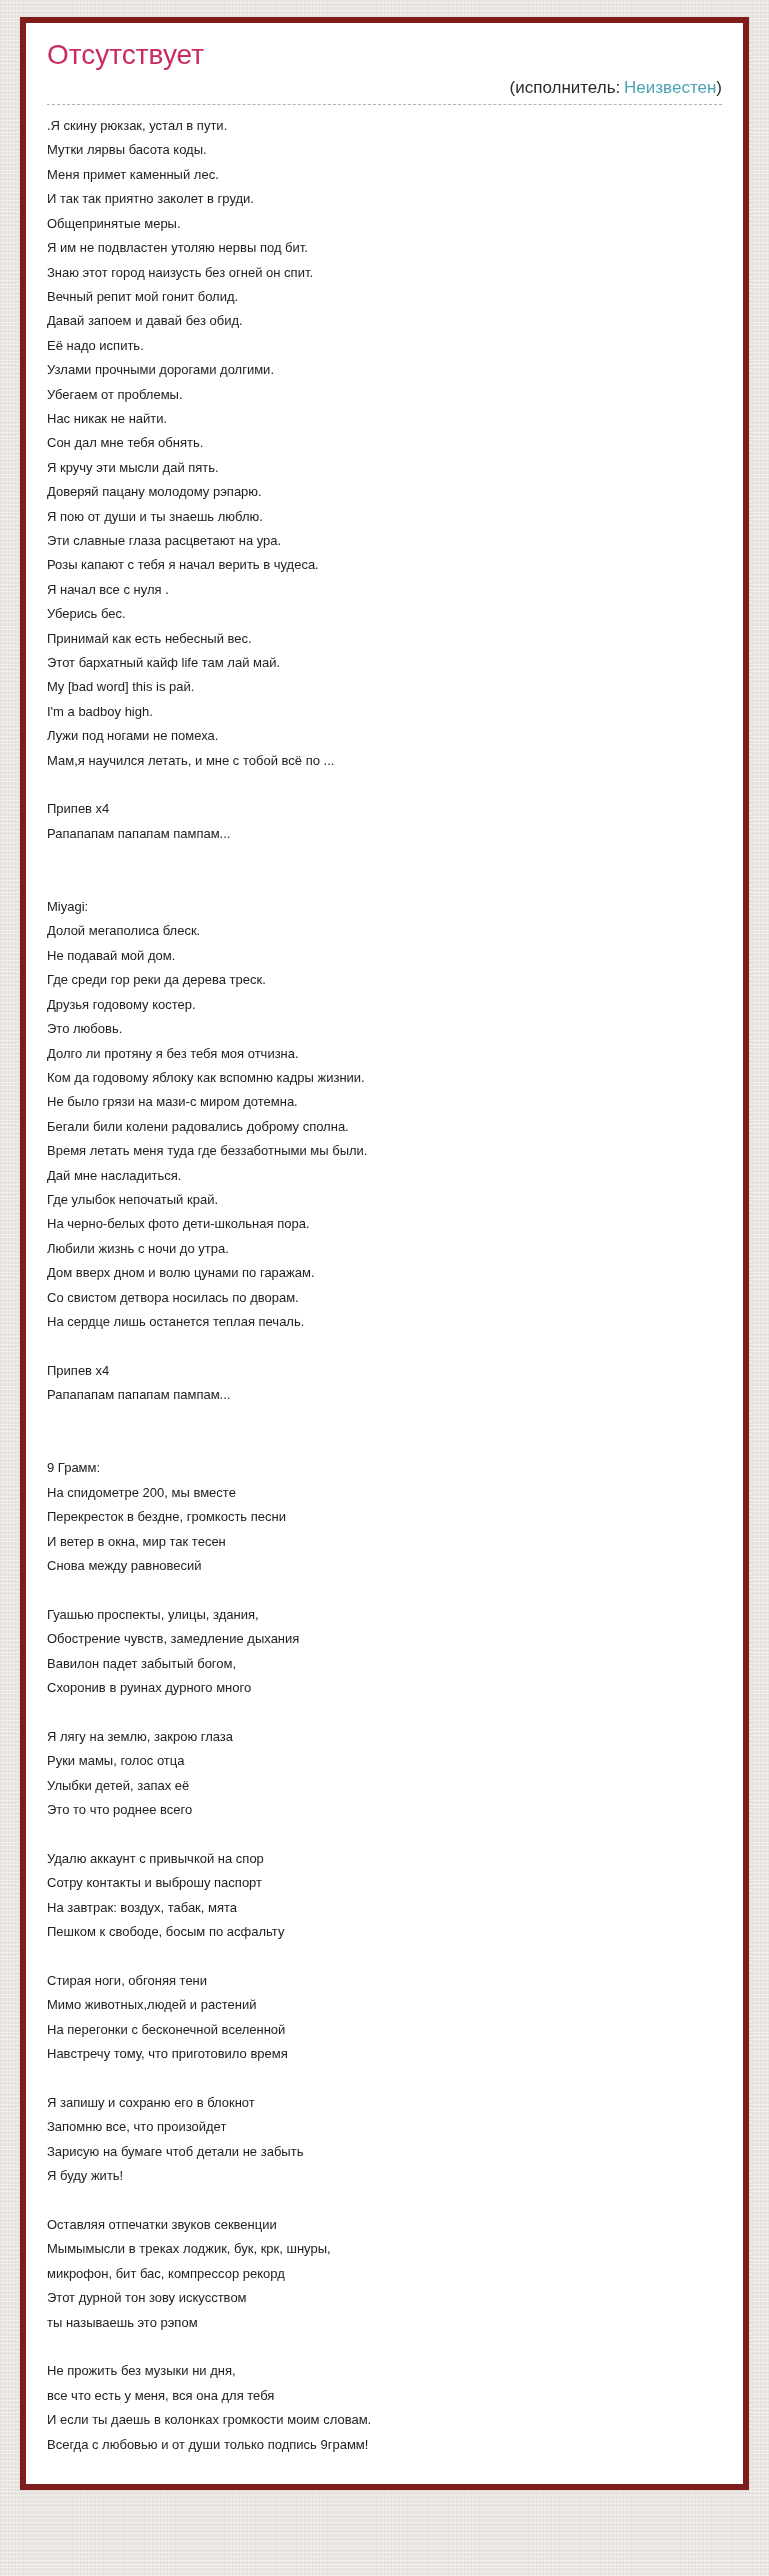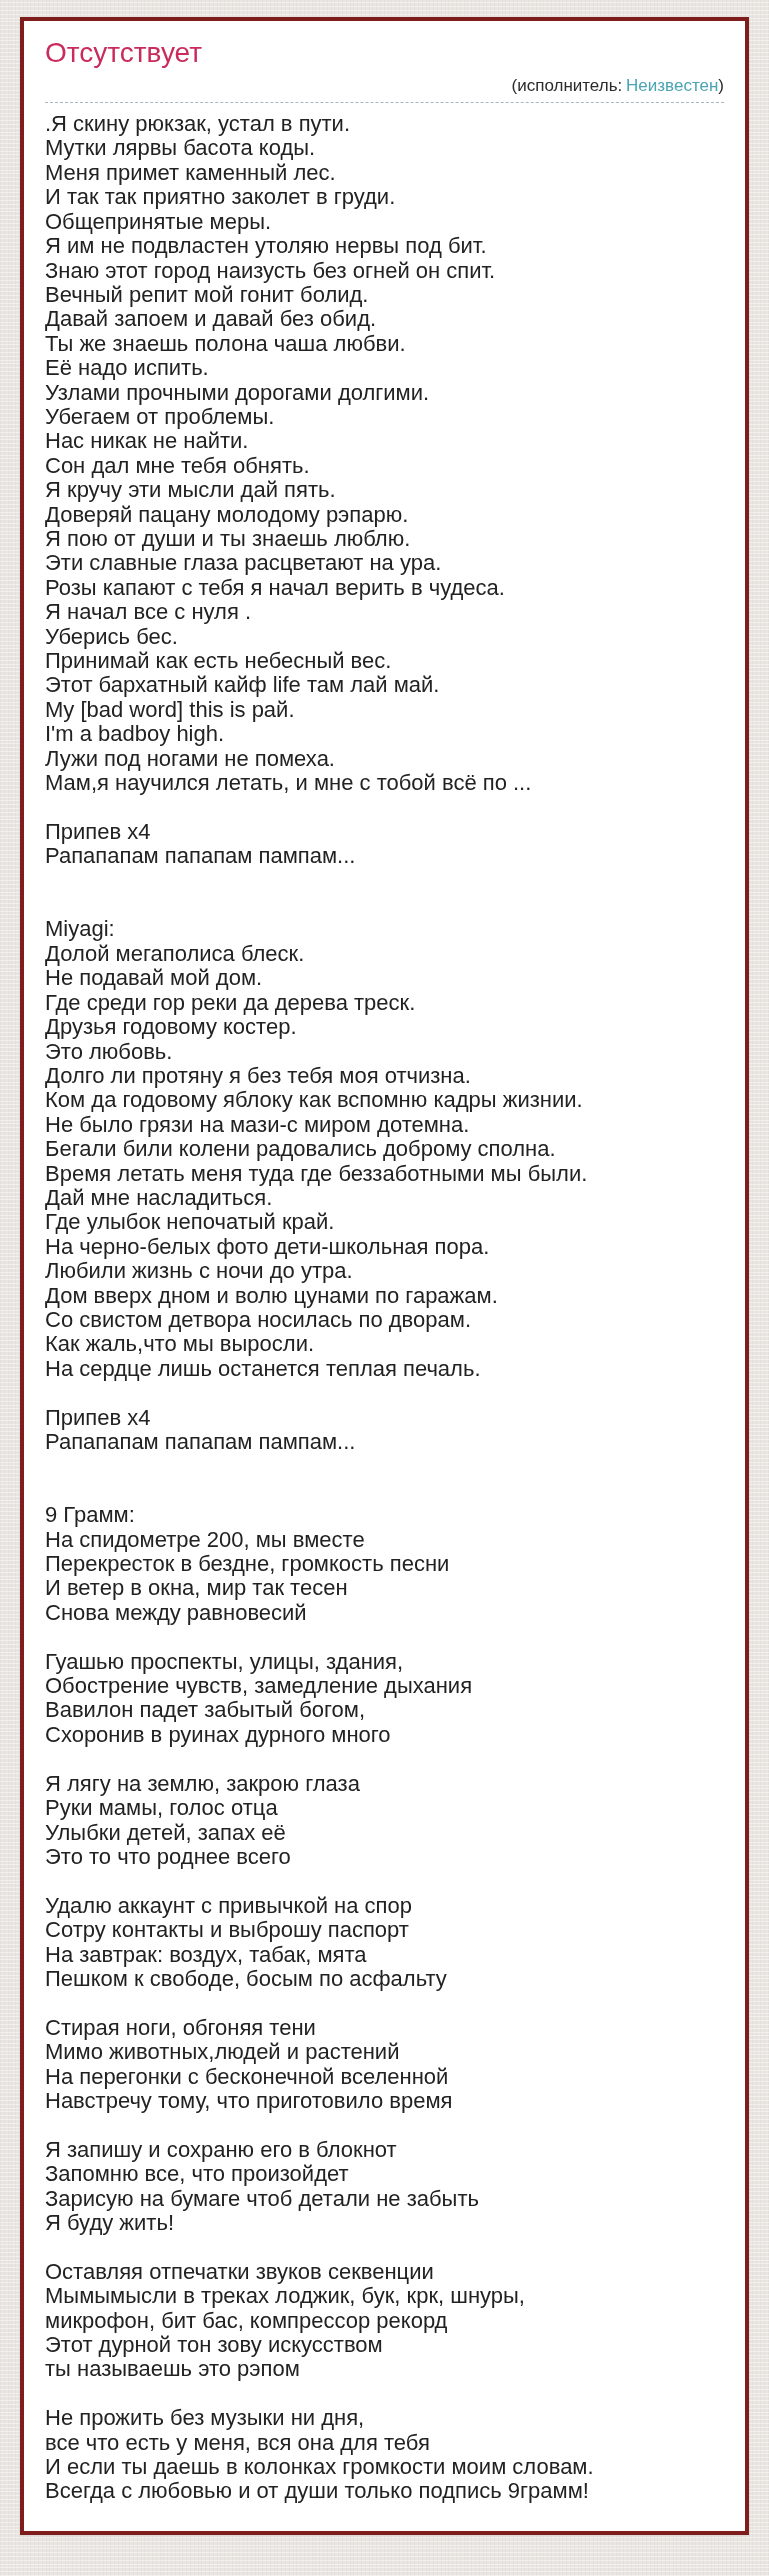--- a/index.html
+++ b/index.html
@@ -17,21 +17,21 @@
       repeating-linear-gradient(90deg, rgba(120,110,95,0.06) 0 1px, transparent 1px 3.8px);
   }
   .page {
     width: 770px;
     height: 2576px;
     box-sizing: border-box;
   }
   .card {
     margin: 17.3px 21px 0 20px;
     background: #ffffff;
-    border: 4px solid #7f1d1d;
+    border: 6px solid #7f1d1d;
     box-shadow: 0 1px 2.9px rgba(0,0,0,0.07);
     box-sizing: border-box;
     padding: 16.4px 21px 27px 21px;
   }
   .title {
     margin: 0;
     font-size: 28px;
     line-height: 30px;
     font-weight: 400;
     color: #c92b5c;
@@ -49,21 +49,21 @@
     margin-left: 3.8px;
     cursor: pointer;
   }
   .sep {
     margin-top: 6.7px;
     border-bottom: 1px dashed #a3b8c4;
     height: 0;
   }
   .lyrics {
     margin-top: 8.7px;
-    font-size: 22px;
+    font-size: 13px;
     line-height: 24.4px;
     color: #222222;
     white-space: normal;
   }
   .lyric-line {
     min-height: 24.4px;
   }
 </style>
 </head>
 <body>
@@ -78,21 +78,20 @@
     <div class="lyrics">
         <div class="lyric-line">.Я скину рюкзак, устал в пути.</div>
         <div class="lyric-line">Мутки лярвы басота коды.</div>
         <div class="lyric-line">Меня примет каменный лес.</div>
         <div class="lyric-line">И так так приятно заколет в груди.</div>
         <div class="lyric-line">Общепринятые меры.</div>
         <div class="lyric-line">Я им не подвластен утоляю нервы под бит.</div>
         <div class="lyric-line">Знаю этот город наизусть без огней он спит.</div>
         <div class="lyric-line">Вечный репит мой гонит болид.</div>
         <div class="lyric-line">Давай запоем и давай без обид.</div>
-        <div class="lyric-line">Ты же знаешь полона чаша любви.</div>
         <div class="lyric-line">Её надо испить.</div>
         <div class="lyric-line">Узлами прочными дорогами долгими.</div>
         <div class="lyric-line">Убегаем от проблемы.</div>
         <div class="lyric-line">Нас никак не найти.</div>
         <div class="lyric-line">Сон дал мне тебя обнять.</div>
         <div class="lyric-line">Я кручу эти мысли дай пять.</div>
         <div class="lyric-line">Доверяй пацану молодому рэпарю.</div>
         <div class="lyric-line">Я пою от души и ты знаешь люблю.</div>
         <div class="lyric-line">Эти славные глаза расцветают на ура.</div>
         <div class="lyric-line">Розы капают с тебя я начал верить в чудеса.</div>
@@ -119,21 +118,20 @@
         <div class="lyric-line">Ком да годовому яблоку как вспомню кадры жизнии.</div>
         <div class="lyric-line">Не было грязи на мази-с миром дотемна.</div>
         <div class="lyric-line">Бегали били колени радовались доброму сполна.</div>
         <div class="lyric-line">Время летать меня туда где беззаботными мы были.</div>
         <div class="lyric-line">Дай мне насладиться.</div>
         <div class="lyric-line">Где улыбок непочатый край.</div>
         <div class="lyric-line">На черно-белых фото дети-школьная пора.</div>
         <div class="lyric-line">Любили жизнь с ночи до утра.</div>
         <div class="lyric-line">Дом вверх дном и волю цунами по гаражам.</div>
         <div class="lyric-line">Со свистом детвора носилась по дворам.</div>
-        <div class="lyric-line">Как жаль,что мы выросли.</div>
         <div class="lyric-line">На сердце лишь останется теплая печаль.</div>
         <div class="lyric-line">&nbsp;</div>
         <div class="lyric-line">Припев x4</div>
         <div class="lyric-line">Рапапапам папапам пампам...</div>
         <div class="lyric-line">&nbsp;</div>
         <div class="lyric-line">&nbsp;</div>
         <div class="lyric-line">9 Грамм:</div>
         <div class="lyric-line">На спидометре 200, мы вместе</div>
         <div class="lyric-line">Перекресток в бездне, громкость песни</div>
         <div class="lyric-line">И ветер в окна, мир так тесен</div>

